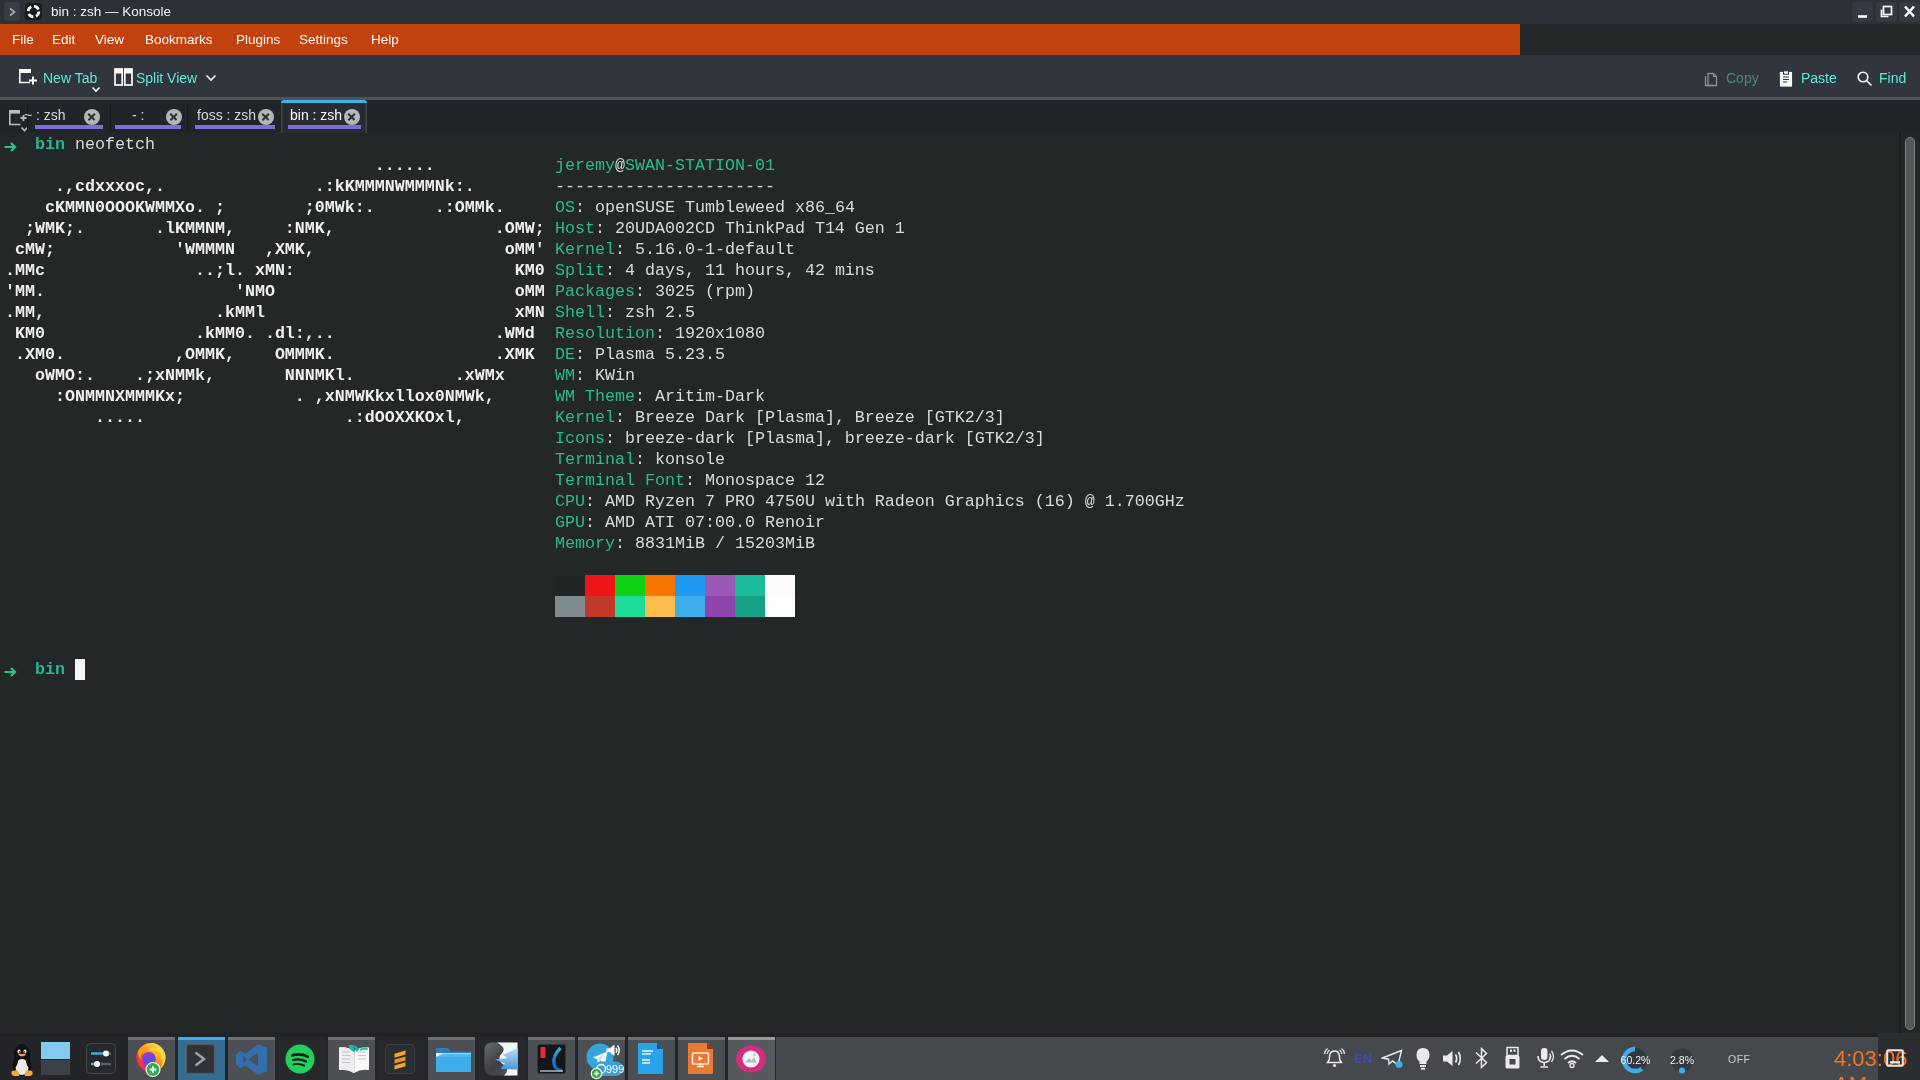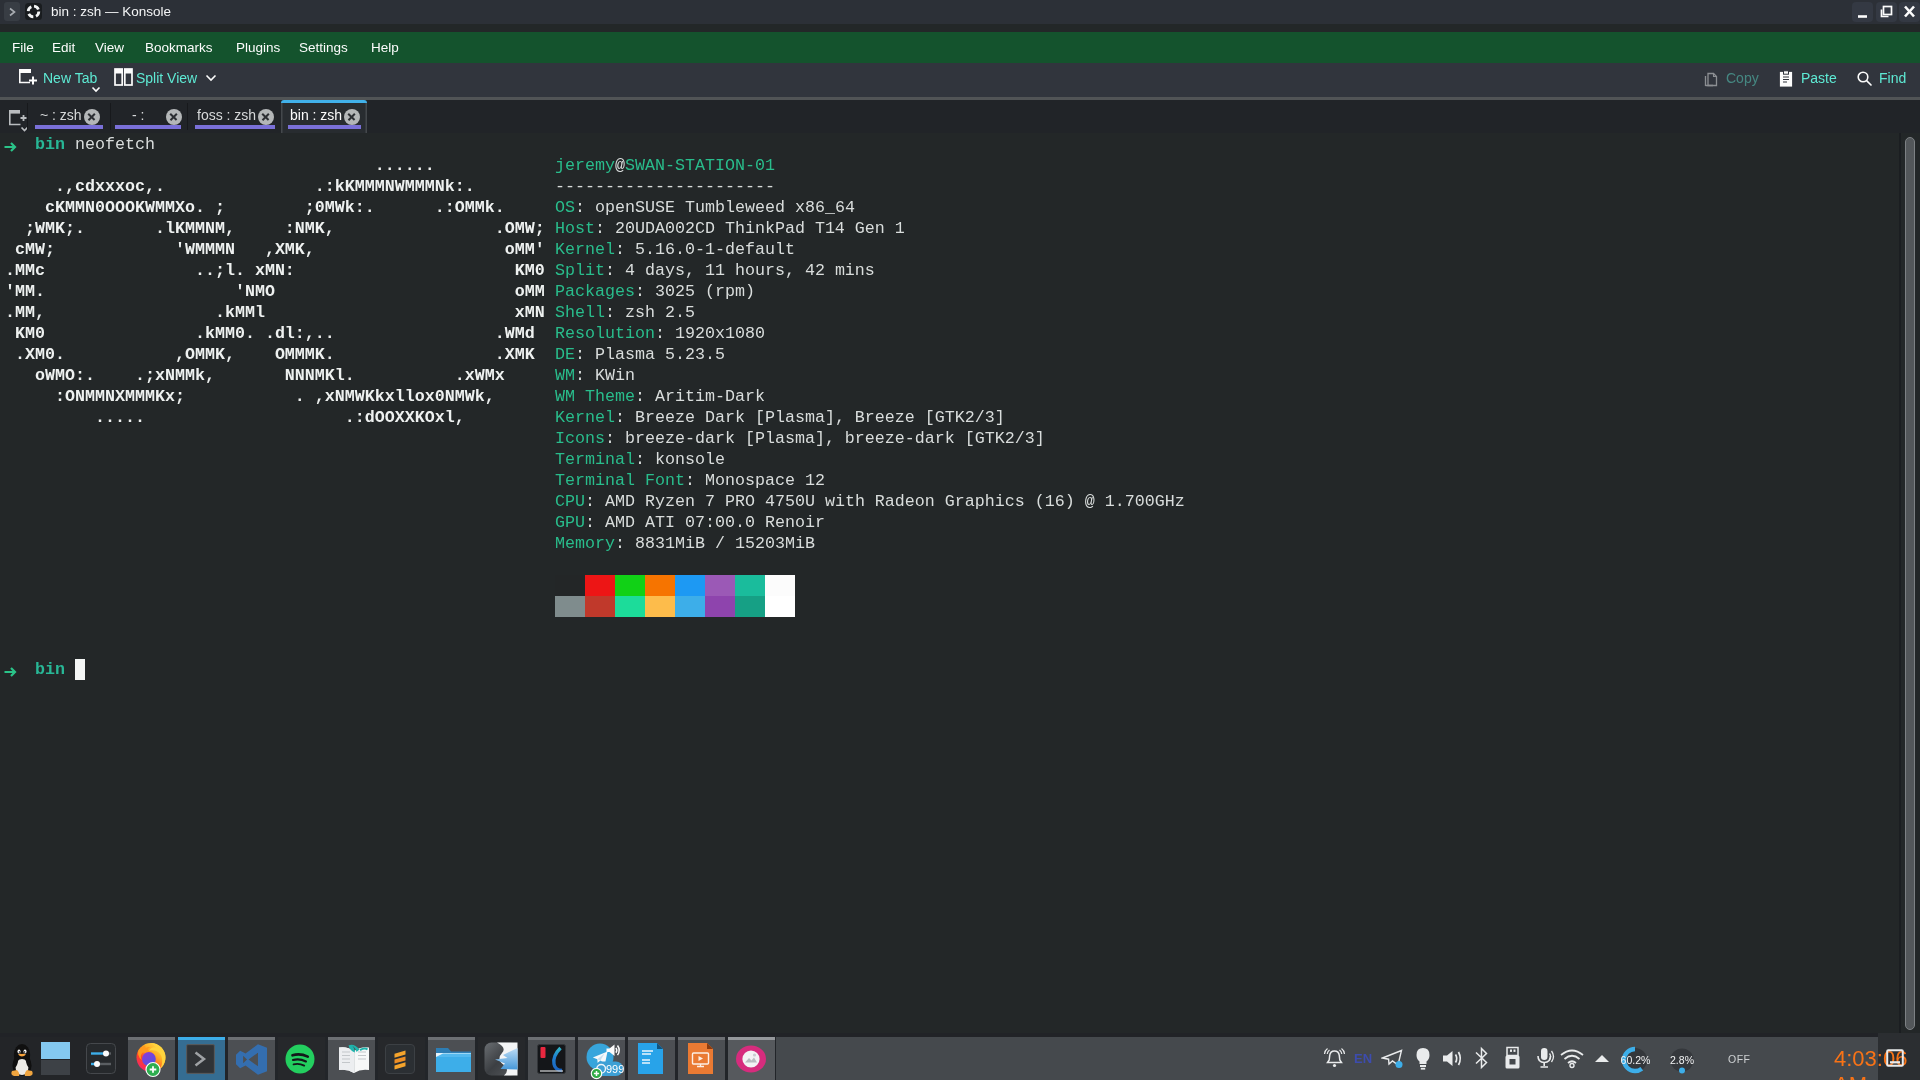--- a/index.html
+++ b/index.html
@@ -1,20 +1,20 @@
 <!DOCTYPE html>
 <html><head><meta charset="utf-8"><style>
 *{margin:0;padding:0;box-sizing:border-box}
 html,body{width:1920px;height:1080px;overflow:hidden;background:#232728;font-family:"Liberation Sans",sans-serif}
 #titlebar{position:absolute;left:0;top:0;width:1920px;height:24px;background:#2c3037}
 .tb-chev{position:absolute;left:4px;top:2px;width:16px;height:19px;background:#383d44;border-radius:3px;display:flex;align-items:center;justify-content:center}
 .tb-appicon{position:absolute;left:25px;top:3px}
 .tb-title{position:absolute;left:51px;top:4px;font-size:13.5px;color:#f4f5f6}
 .winbtn{position:absolute;top:2px;width:21px;height:20px;background:#343943;border-radius:4px}
-#menubar{position:absolute;left:0;top:32px;width:1920px;height:31px;background:#14532d}
+#menubar{position:absolute;left:0;top:24px;width:1520px;height:31px;background:#c2410c}
 #menubar span{position:absolute;top:8px;font-size:13.5px;color:#fcfcfc}
 #toolbarbg{position:absolute;left:0;top:55px;width:1920px;height:45px;background:#31353d;border-bottom:3px solid #515456}
 .tbtxt{position:absolute;top:70px;font-size:14px;color:#5eead4}
 #tabbar{position:absolute;left:0;top:100px;width:1920px;height:33px;background:#212428}
 .tabsep{position:absolute;top:3px;width:1px;height:27px;background:#17191c}
 #activetab{position:absolute;left:281px;top:0;width:86px;height:33px;background:#282c30;border-top:3.5px solid #41b1ea;border-radius:3px 3px 0 0;box-shadow:inset 1.5px 0 0 #44484c, inset -1.5px 0 0 #44484c}
 .tabt{position:absolute;top:7px;font-size:14px;color:#d7d9da;white-space:nowrap}
 .tabt.at{color:#fcfcfc}
 .tabx{position:absolute;top:9px;width:16px;height:16px;border-radius:8px;background:#b4b7b8}
 .tabx::before{content:"";position:absolute;left:3.4px;top:7.2px;width:9.2px;height:1.6px;background:#2c2f33;transform:rotate(45deg)}
@@ -162,21 +162,21 @@
 <div id="tabbar">
   <div style="position:absolute;left:8px;top:9px">
     <svg width="24" height="23" viewBox="0 0 24 23">
       <rect x="1" y="1" width="11" height="3.6" fill="#b9bcbf"></rect>
       <path d="M1.8 1.8 V15.5 H12.5" fill="none" stroke="#b9bcbf" stroke-width="1.6"></path>
       <path d="M15.5 6 V12 M12.5 9 H18.5" stroke="#b9bcbf" stroke-width="1.8" fill="none"></path>
       <path d="M13.5 18.5 L16.5 21.5 L19.5 18.5" stroke="#b9bcbf" stroke-width="1.7" fill="none"></path>
     </svg>
   </div>
   <div class="tabsep" style="left:27px"></div>
-  <span class="tabt" style="left:40px">~ : zsh</span>
+  <span class="tabt" style="left:24px">~ : zsh</span>
     <div class="tabx" style="left:84px"></div>
     <div class="tabu" style="left:35px;width:68px"></div>
   <div class="tabsep" style="left:110px"></div>
   <span class="tabt" style="left:132px">- :</span>
     <div class="tabx" style="left:166px"></div>
     <div class="tabu" style="left:115px;width:66px"></div>
   <div class="tabsep" style="left:187px"></div>
   <span class="tabt" style="left:197px">foss : zsh</span>
     <div class="tabx" style="left:258px"></div>
     <div class="tabu" style="left:195px;width:80px"></div>

